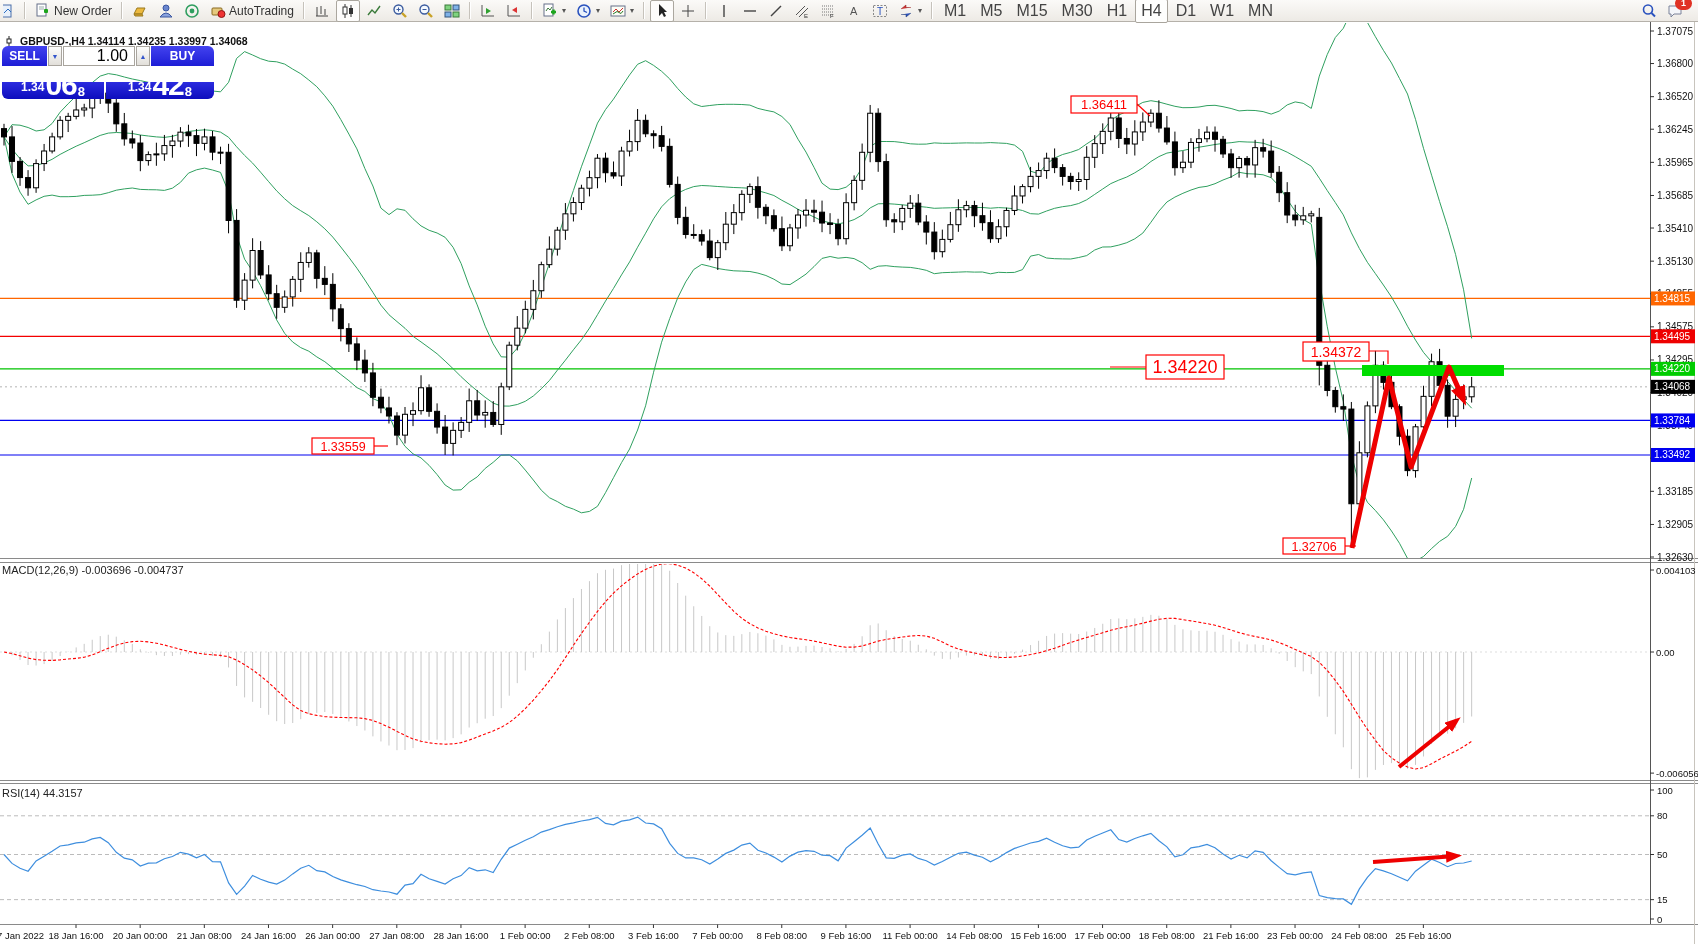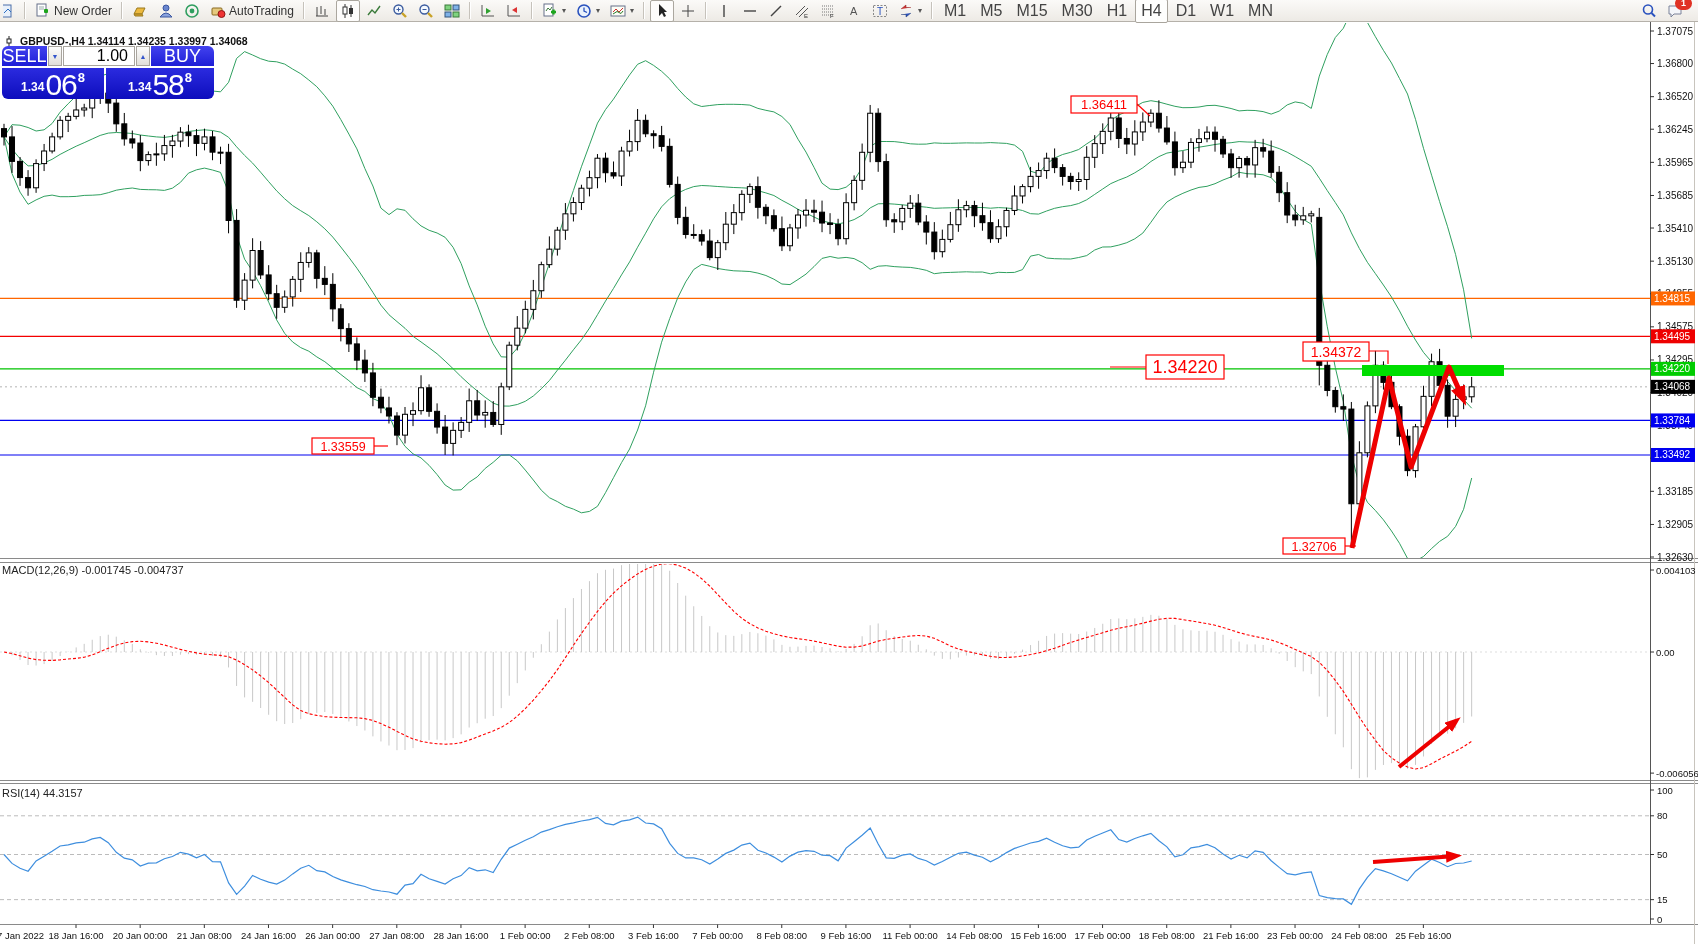--- a/index.html
+++ b/index.html
@@ -20,35 +20,35 @@
   .tb-spacer{flex:1;}
   .badge{position:absolute;top:-4px;right:-6px;background:#E03224;color:#fff;border-radius:8px;
     min-width:13px;height:13px;font-size:9px;display:flex;align-items:center;justify-content:center;
     padding:0 2px;font-weight:700;}
   
   .sym-line{position:absolute;left:6px;top:35px;z-index:6;font-size:10.5px;font-weight:700;color:#111;
     display:flex;align-items:center;gap:4px;}
   
   .trade-panel{position:absolute;left:2px;top:46px;width:212px;z-index:6;}
   .tp-row1{display:flex;height:20px;gap:1px;}
-  .btn-sell,.btn-buy{background:linear-gradient(#4343EF,#1D1DD6);color:#fff;font-size:18px;font-weight:400;
+  .btn-sell,.btn-buy{background:linear-gradient(#4343EF,#1D1DD6);color:#fff;font-size:12px;font-weight:700;
     display:flex;align-items:center;justify-content:center;cursor:default;}
   .btn-sell{width:45px;border-radius:6px 0 0 0;}
   .btn-buy{flex:1;border-radius:0 6px 0 0;}
   .spin{width:14px;box-sizing:border-box;background:linear-gradient(#FDFDFC,#E2DFDA);border:1px solid #A9A59E;
     color:#3355CC;font-size:7px;display:flex;align-items:center;justify-content:center;}
   .vol{width:72px;box-sizing:border-box;border:1px solid #A9A59E;text-align:right;
     padding:0 6px 0 0;font-size:16px;font-family:"Liberation Sans",sans-serif;}
-  .tp-row2{display:flex;gap:2px;height:31px;margin-top:2px;}
+  .tp-row2{display:flex;gap:2px;height:17px;margin-top:16px;}
   .px-box{background:linear-gradient(#2B2BDF,#0D0DBD);color:#fff;display:flex;align-items:flex-end;
     justify-content:center;padding-bottom:1px;}
   .px-sell{width:102px;border-radius:0 0 0 6px;}
   .px-buy{flex:1;border-radius:0 0 6px 0;}
   .px-small{font-size:12px;font-weight:700;margin:0 1px 4px 0;}
-  .px-big{font-size:30px;font-weight:400;line-height:0.88;letter-spacing:-1px;}
+  .px-big{font-size:30px;font-weight:700;line-height:0.88;letter-spacing:-1px;}
   .px-sup{font-size:13px;font-weight:700;margin:2px 0 0 1px;align-self:flex-start;}
   
   .ind-label{position:absolute;left:2px;z-index:6;font-size:11px;color:#222;}
 </style>
 </head>
 <body>
 
 <div class="toolbar">
   <span class="tb-ic">
     <svg width="16" height="16">
@@ -331,27 +331,27 @@
     <div class="btn-buy">BUY</div>
   </div>
   <div class="tp-row2">
     <div class="px-box px-sell">
       <span class="px-small">1.34</span>
       <span class="px-big">06</span>
       <span class="px-sup">8</span>
     </div>
     <div class="px-box px-buy">
       <span class="px-small">1.34</span>
-      <span class="px-big">58</span>
+      <span class="px-big">42</span>
       <span class="px-sup">8</span>
     </div>
   </div>
 </div>
 
-<div class="ind-label" style="top:564px;">MACD(12,26,9) -0.001745 -0.004737</div>
+<div class="ind-label" style="top:564px;">MACD(12,26,9) -0.003696 -0.004737</div>
 <div class="ind-label" style="top:787px;">RSI(14) 44.3157</div>
 
 <svg id="chart" width="1698" height="944" style="position:absolute;top:0;left:0;z-index:1;">
     <defs>
       <clipPath id="clipMain">
         <rect x="0" y="23" width="1650" height="535"></rect>
       </clipPath>
       <clipPath id="clipMacd">
         <rect x="0" y="564" width="1650" height="215"></rect>
       </clipPath>

